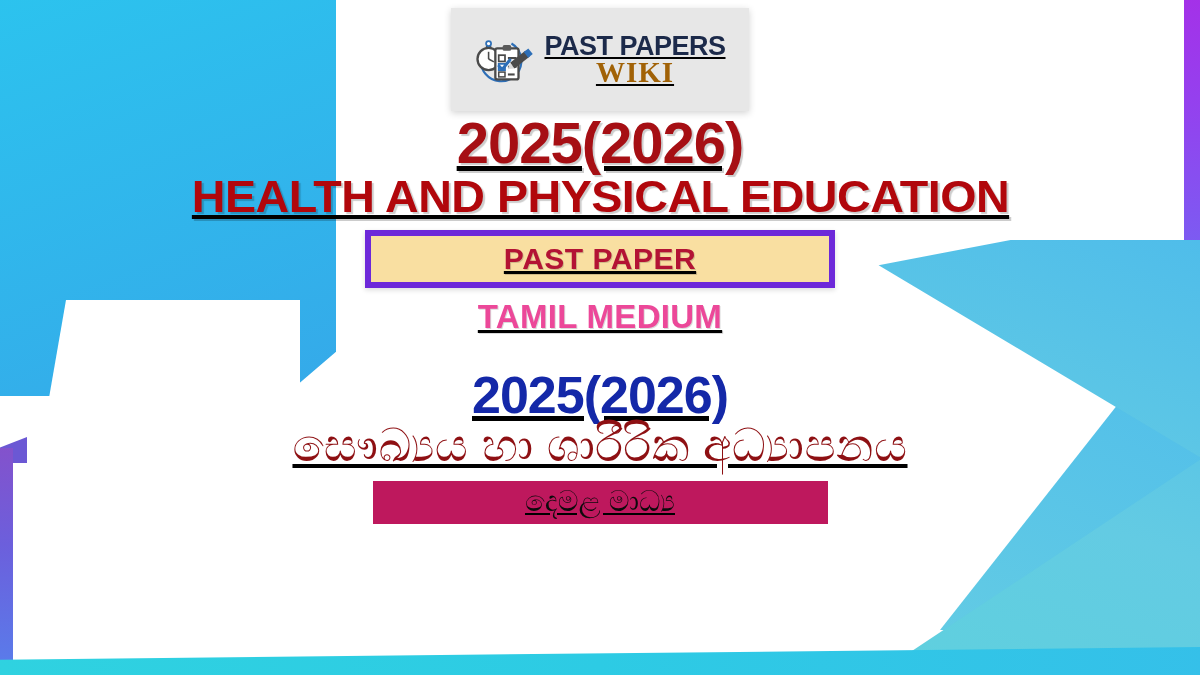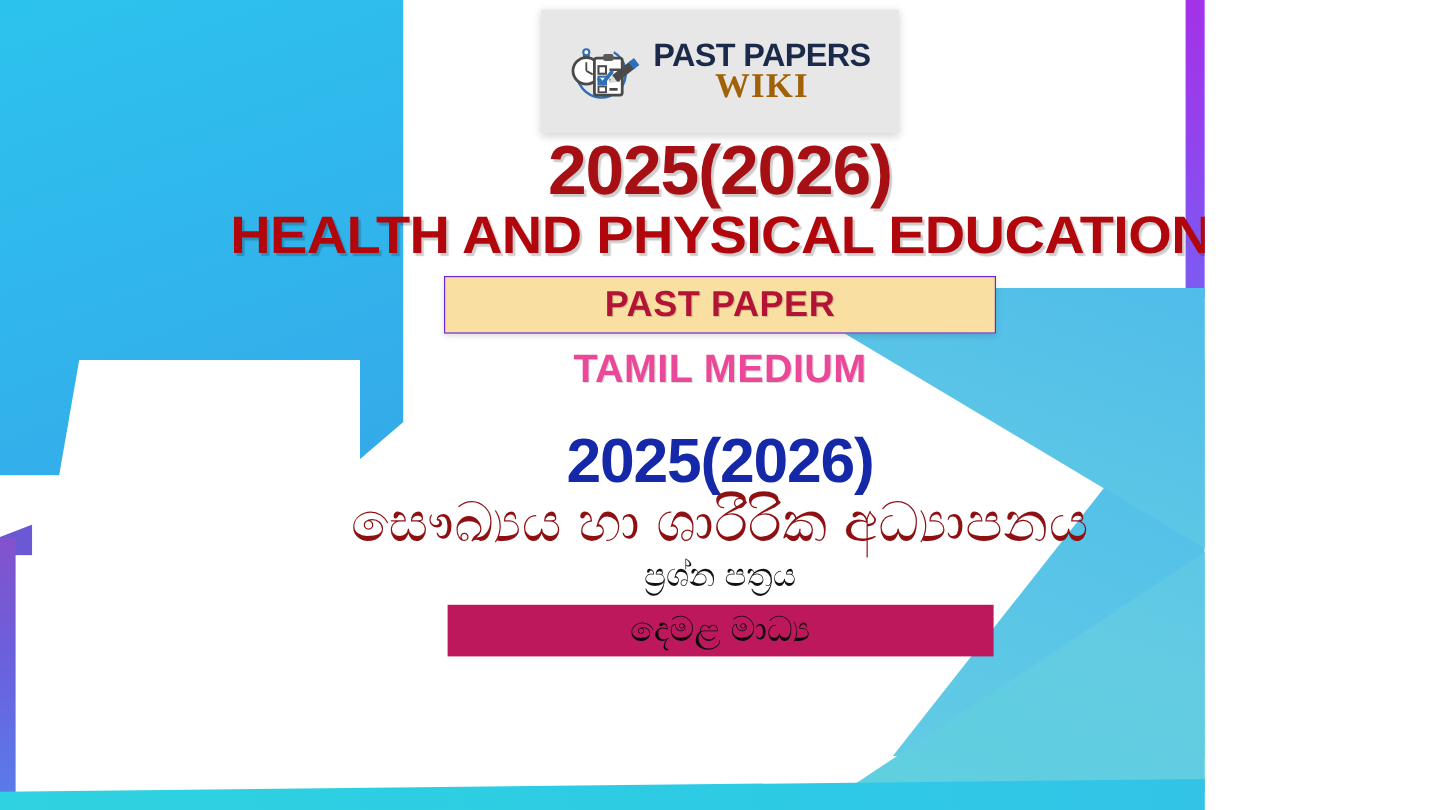--- a/index.html
+++ b/index.html
@@ -6,24 +6,25 @@
     margin: 0;
     padding: 0;
     background: #ffffff;
   }
   body {
     font-family: "Liberation Sans", sans-serif;
   }
 
   #poster {
     position: relative;
-    width: 1004px;
+    width: 1200px;
     height: 675px;
     overflow: hidden;
     background: #ffffff;
+    text-decoration: underline;
   }
 
   
   .deco { position: absolute; pointer-events: none; }
 
   
   .deco-tl-cyan {
     left: -4px; top: -4px;
     width: 340px; height: 400px;
     background: linear-gradient(160deg, #2CC3EE 0%, #35A9E9 100%);
@@ -160,21 +161,21 @@
     text-shadow: 2px 2px 1px rgba(0,0,0,0.20);
     transform: scaleX(1.06);
     line-height: 1.04;
   }
 
   .banner-tan {
     margin-top: 10px;
     width: 458px;
     height: 46px;
     background: #F9DFA1;
-    border: 1px solid #6d28d9;
+    border: 6px solid #6d28d9;
     box-shadow: 0 2px 5px rgba(0,0,0,0.14);
     display: flex;
     align-items: center;
     justify-content: center;
   }
   .banner-tan span {
     font-weight: bold;
     font-size: 30px;
     letter-spacing: 0.5px;
     color: #B31334;
@@ -286,20 +287,19 @@
     <div class="subject-red">HEALTH AND PHYSICAL EDUCATION</div>
 
     <div class="banner-tan">
       <span>PAST PAPER</span>
     </div>
 
     <div class="medium-dark">TAMIL MEDIUM</div>
 
     <div class="year-blue">2025(2026)</div>
     <div class="sinhala-red">සෞඛ්‍යය හා ශාරීරික අධ්‍යාපනය</div>
-    <div class="sinhala-black">ප්‍රශ්න පත්‍රය</div>
 
     <div class="banner-blue">
       <span>දෙමළ මාධ්‍ය</span>
     </div>
 
   </div>
 </div>
 
 </body></html>

